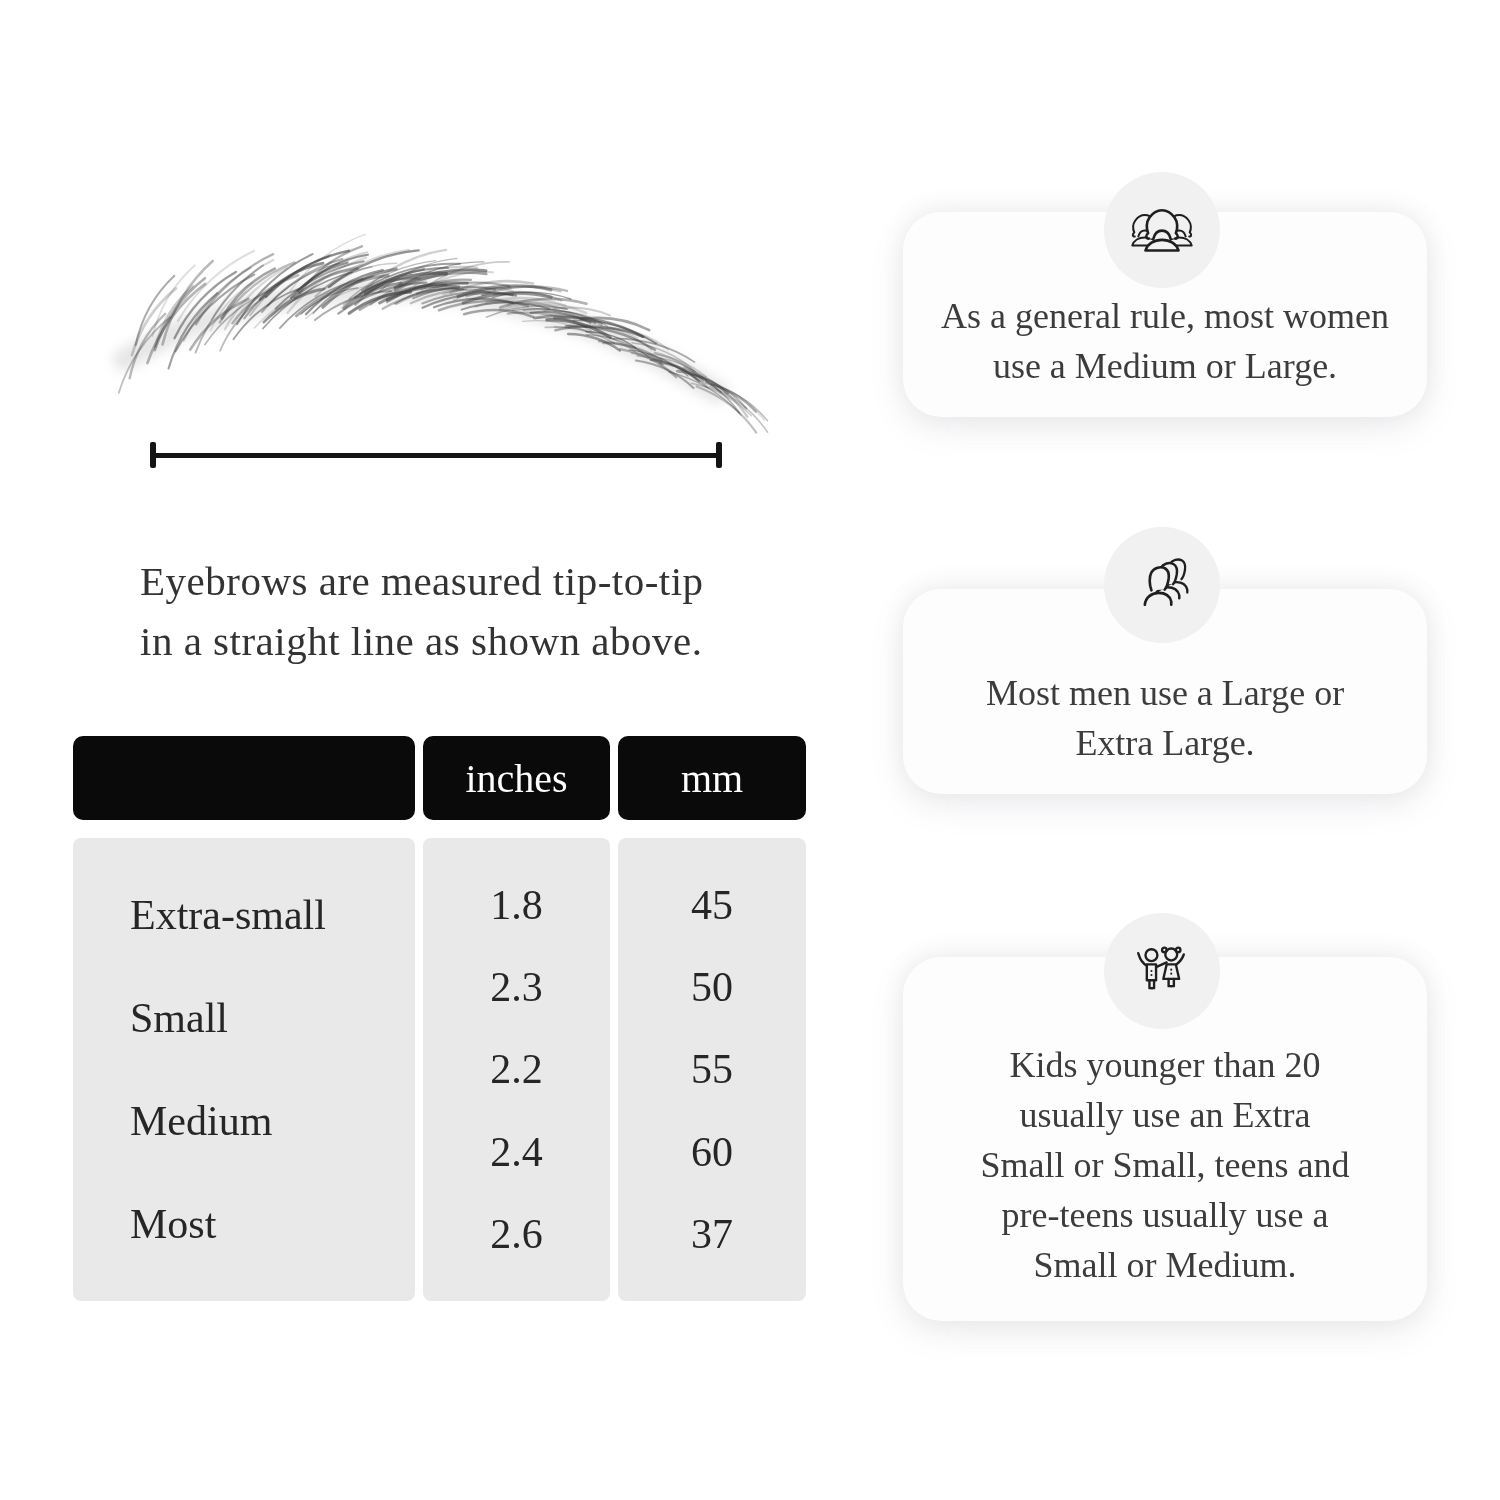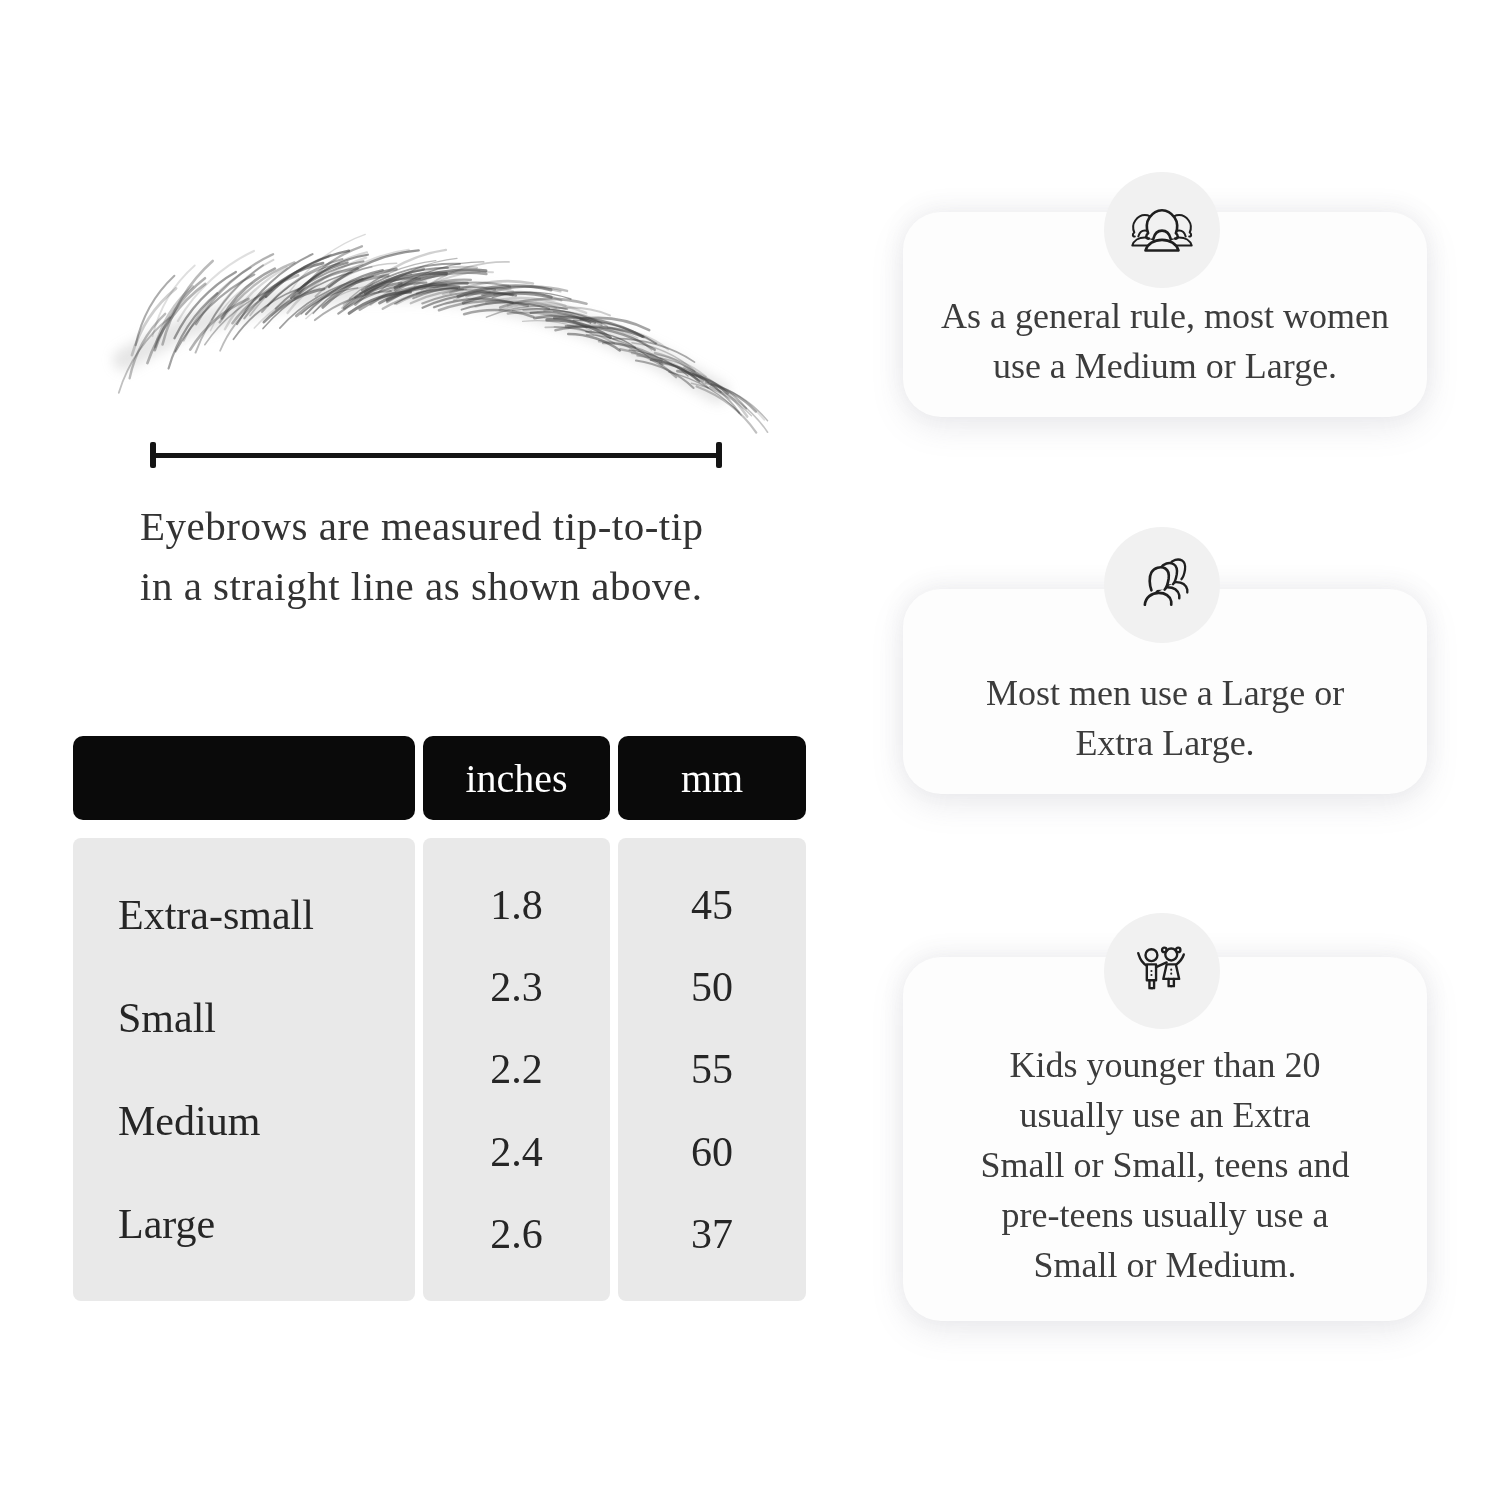--- a/index.html
+++ b/index.html
@@ -11,32 +11,32 @@
   #eyebrow-svg{position:absolute;left:118px;top:248px;width:622px;height:168px;overflow:visible;}
   #eyebrow-svg .spine{filter:blur(6px);}
 
   
   .measure-line{position:absolute;left:150px;top:442px;width:572px;height:26px;
                 display:flex;align-items:center;}
   .measure-line .tick{width:6px;height:26px;background:#141414;border-radius:2px;}
   .measure-line .bar{flex:1;height:5px;background:#141414;}
 
   
-  .caption{position:absolute;left:140px;top:496px;width:620px;
+  .caption{position:absolute;left:140px;top:551px;width:620px;
            font-size:41px;line-height:60px;color:#333333;letter-spacing:0.5px;}
   .multiline{white-space:pre-line;}
 
   
   .size-table{position:absolute;left:73px;top:736px;
               display:grid;grid-template-columns:342px 187px 188px;grid-template-rows:84px 463px;
               gap:18px 8px;}
   .th{background:#0a0a0a;border-radius:10px;color:#ffffff;
       display:flex;align-items:center;justify-content:center;font-size:40px;}
   .tcol{background:#e9e9e9;border-radius:8px;display:flex;flex-direction:column;
-        justify-content:space-around;padding:26px 0;font-size:42px;color:#262626;}
+        justify-content:space-around;padding:26px 12px;font-size:42px;color:#262626;}
   .tcol .cell{line-height:1;}
   .tcol.labels .cell{padding-left:45px;text-align:left;}
   .tcol.nums .cell{text-align:center;}
 
   
   .card{position:absolute;left:903px;width:524px;background:#fdfdfd;border-radius:38px;
         box-shadow:0 10px 32px rgba(125,125,140,0.16),0 -6px 22px rgba(125,125,140,0.08);
         display:flex;flex-direction:column;justify-content:center;align-items:center;
         padding:70px 28px 18px 28px;box-sizing:border-box;
         font-size:36px;line-height:50px;color:#3c3c3c;text-align:center;}
@@ -232,21 +232,21 @@
 
   <div class="size-table">
     <div class="th"></div>
     <div class="th">inches</div>
     <div class="th">mm</div>
 
     <div class="tcol labels">
       <div class="cell">Extra-small</div>
       <div class="cell">Small</div>
       <div class="cell">Medium</div>
-      <div class="cell">Large</div>
+      <div class="cell">Most</div>
     </div>
     <div class="tcol nums">
       <div class="cell">1.8</div>
       <div class="cell">2.3</div>
       <div class="cell">2.2</div>
       <div class="cell">2.4</div>
       <div class="cell">2.6</div>
     </div>
     <div class="tcol nums">
       <div class="cell">45</div>

